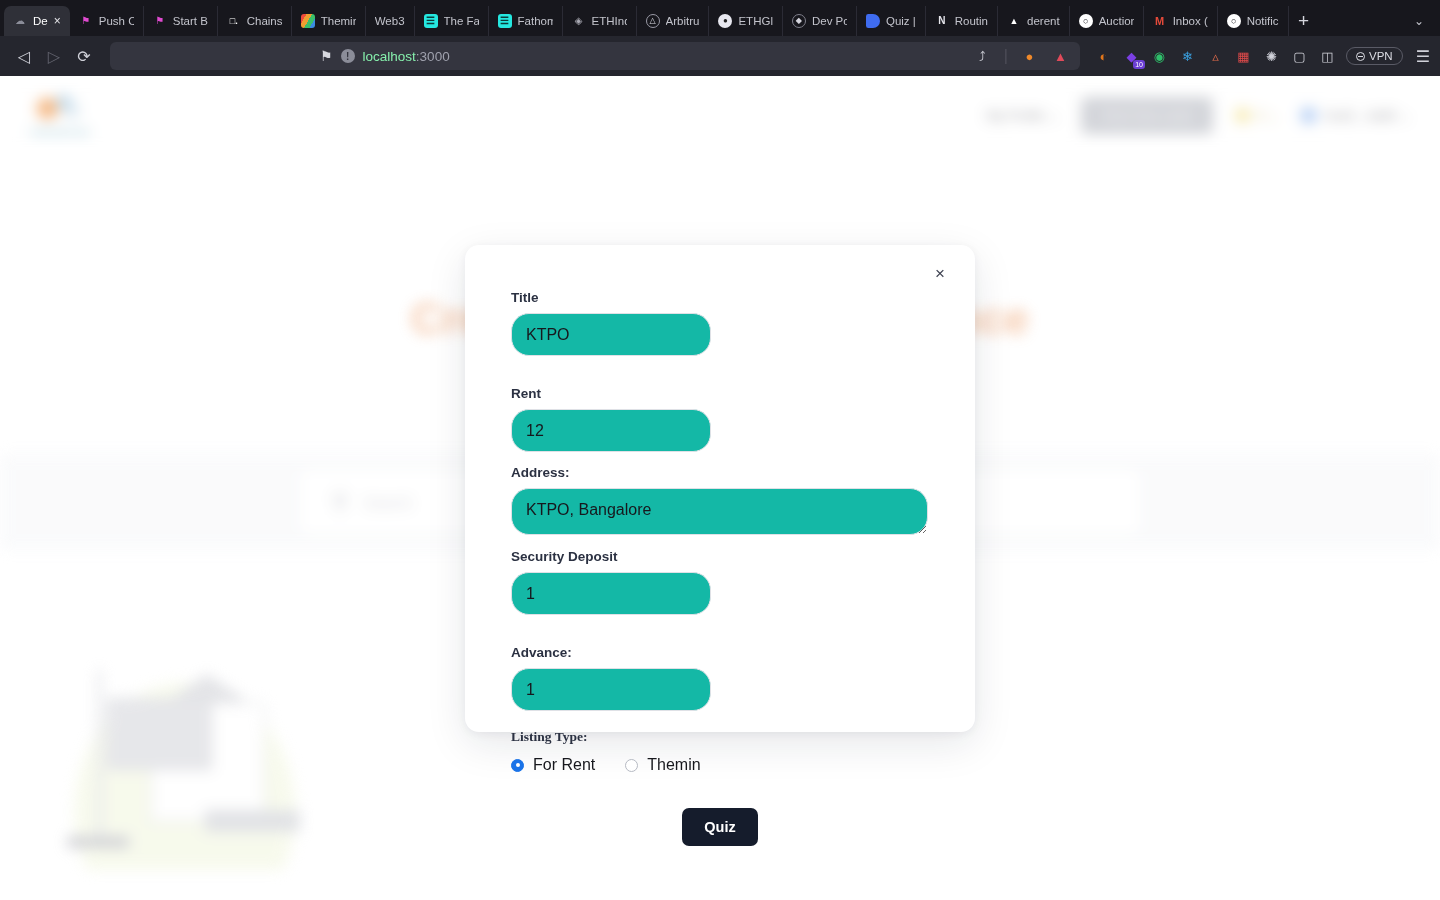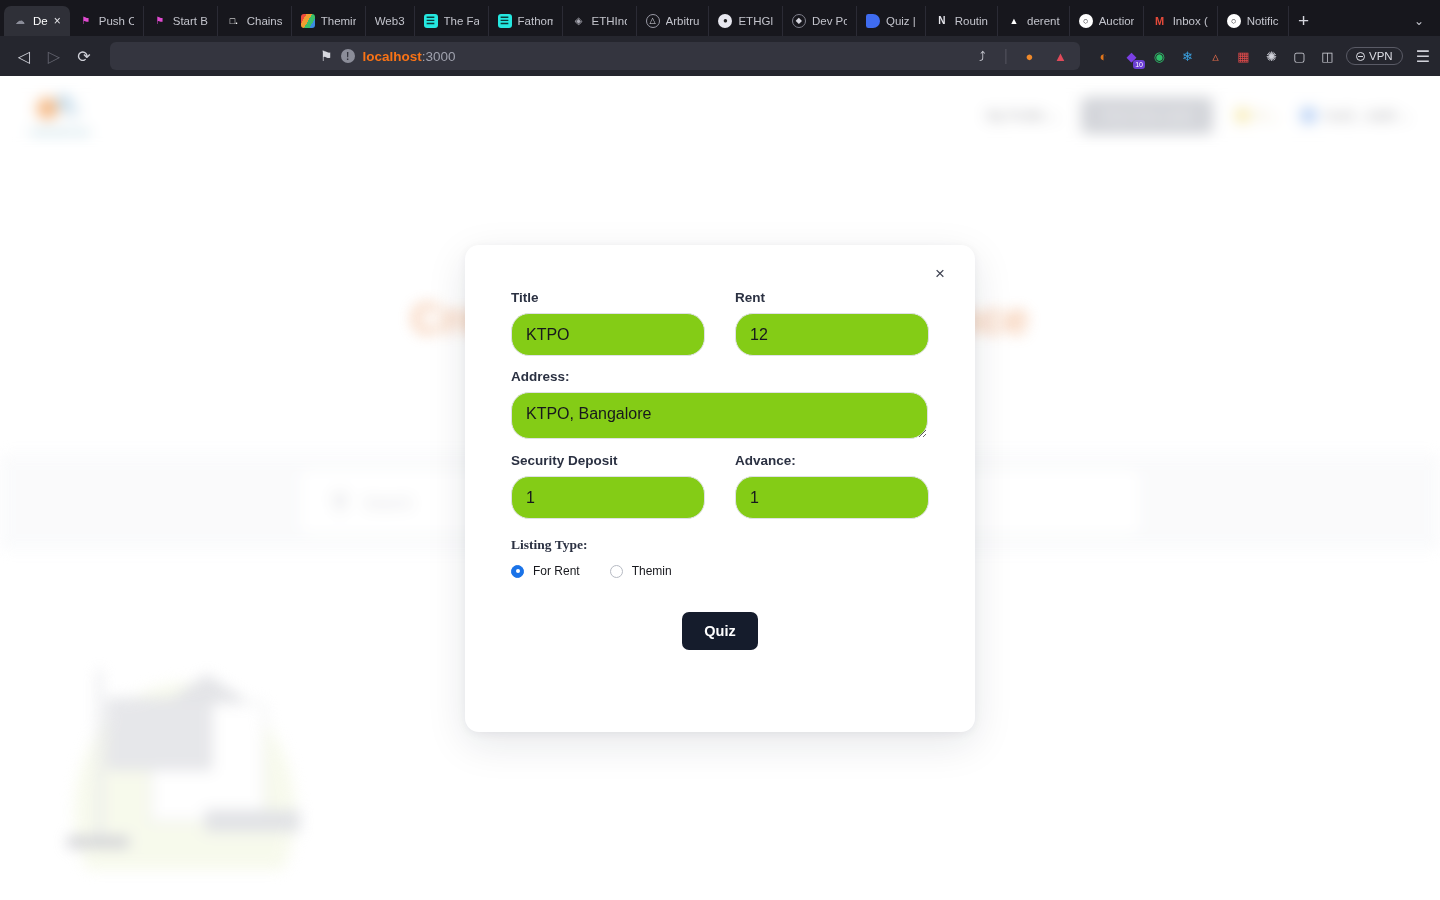--- a/index.html
+++ b/index.html
@@ -109,21 +109,21 @@
   }
   .bookmark-ico { color: #d7d8df; font-size: 14px; margin-left: 200px; }
   .info-ico {
     width: 14px; height: 14px; border-radius: 50%;
     background: #8b8d99; color: #34353f;
     font-size: 10px; font-weight: bold;
     display: flex; align-items: center; justify-content: center;
     flex: 0 0 14px;
   }
   .url-text { font-size: 13.5px; color: #9fa1ad; }
-  .url-text b { color: #f97316; font-weight: 700; }
+  .url-text b { color: #86efac; font-weight: 400; }
   .tb-icons { display: flex; align-items: center; gap: 9px; padding-left: 6px; }
   .tb-ico {
     width: 19px; height: 19px;
     display: flex; align-items: center; justify-content: center;
     font-size: 13px; color: #d0d1d9;
     border-radius: 4px;
     position: relative;
   }
   .badge-10 {
     position: absolute; right: -4px; bottom: -3px;
@@ -263,35 +263,35 @@
     box-shadow: 0 12px 40px rgba(20,25,45,.10), 0 2px 10px rgba(20,25,45,.06);
     padding: 0 46px;
   }
   .modal-close {
     position: absolute; right: 20px; top: 14px;
     width: 30px; height: 30px;
     display: flex; align-items: center; justify-content: center;
     font-size: 17px; color: #3f4352;
     font-weight: 300;
   }
-  .form-row { display: flex; gap: 30px; }
+  .form-row { display: flex; gap: 30px; flex-direction: column; }
   .field { display: flex; flex-direction: column; }
   .field.half { width: 200px; }
   .field.full { width: 417px; }
   .f-label {
     font-size: 13.5px;
     font-weight: 700;
     color: #2b3142;
     margin-bottom: 8px;
   }
   .f-input, .f-textarea {
     width: 100%;
     border: 1px solid #dfe1e6;
     border-radius: 18px;
-    background: #84cc16;
+    background: #14b8a6;
     font-family: "Liberation Sans", sans-serif;
     font-size: 16px;
     color: #17181d;
     padding: 0 14px;
     outline: none;
   }
   .f-input { height: 43px; }
   .f-textarea {
     height: 47px;
     padding: 11px 14px;
@@ -318,21 +318,21 @@
   .radio-dot.on {
     border: 1px solid #1a73e8;
     background: #1a73e8;
   }
   .radio-dot.on::after {
     content: "";
     position: absolute; left: 3.5px; top: 3.5px;
     width: 4px; height: 4px; border-radius: 50%;
     background: #ffffff;
   }
-  .radio-text { font-size: 12px; color: #17181d; }
+  .radio-text { font-size: 16px; color: #17181d; }
   .post-wrap { display: flex; justify-content: center; margin-top: 34px; }
   .post-btn {
     background: #151c2c;
     color: #ffffff;
     font-family: "Liberation Sans", sans-serif;
     font-size: 14.5px;
     font-weight: 700;
     border: none;
     border-radius: 7px;
     padding: 11px 22px;

